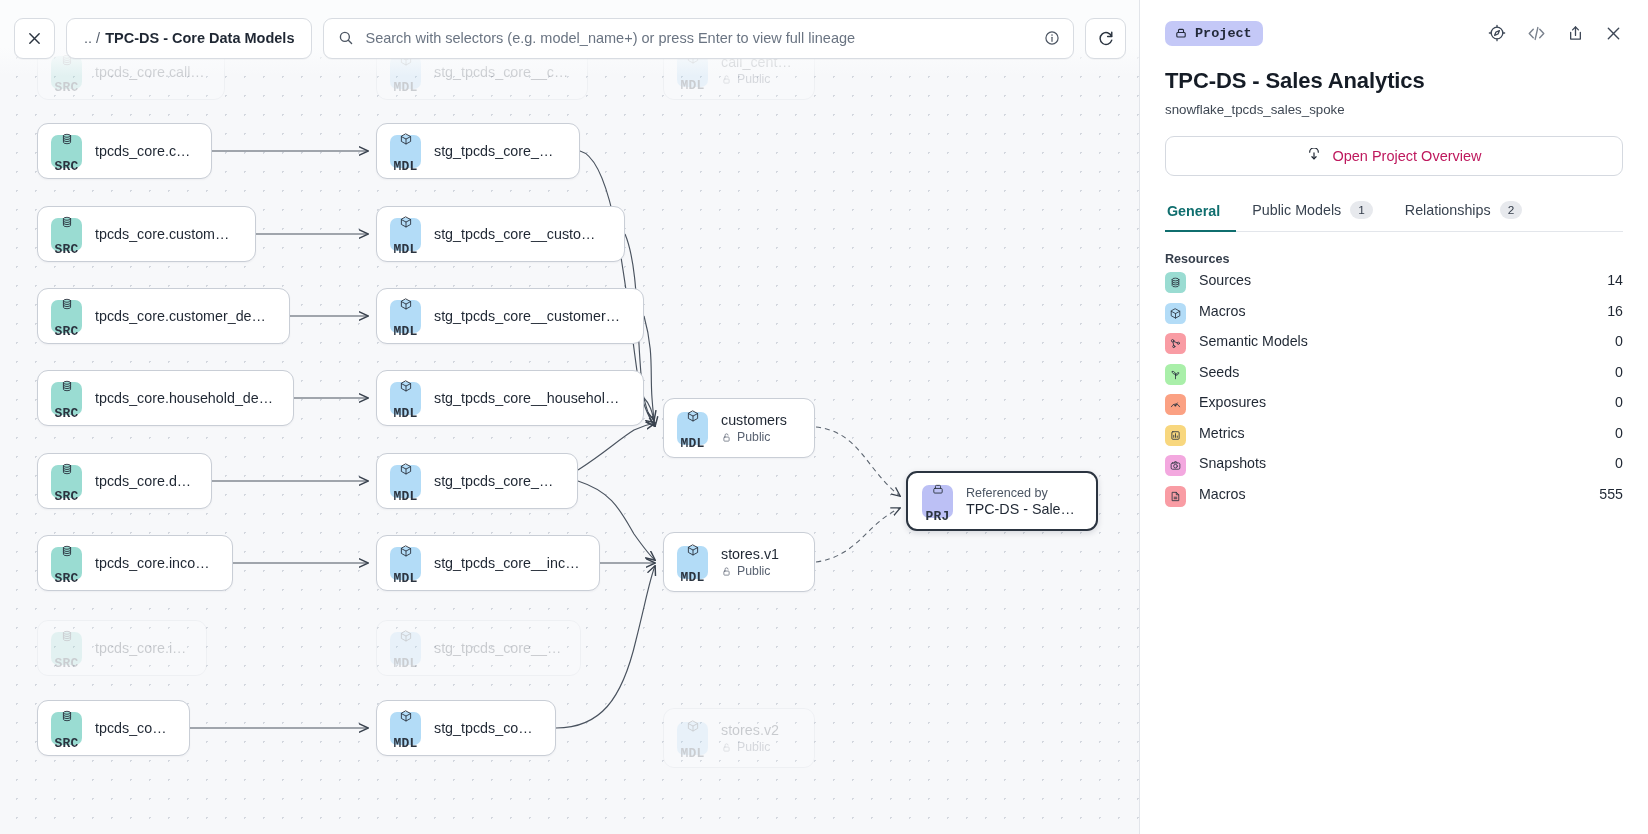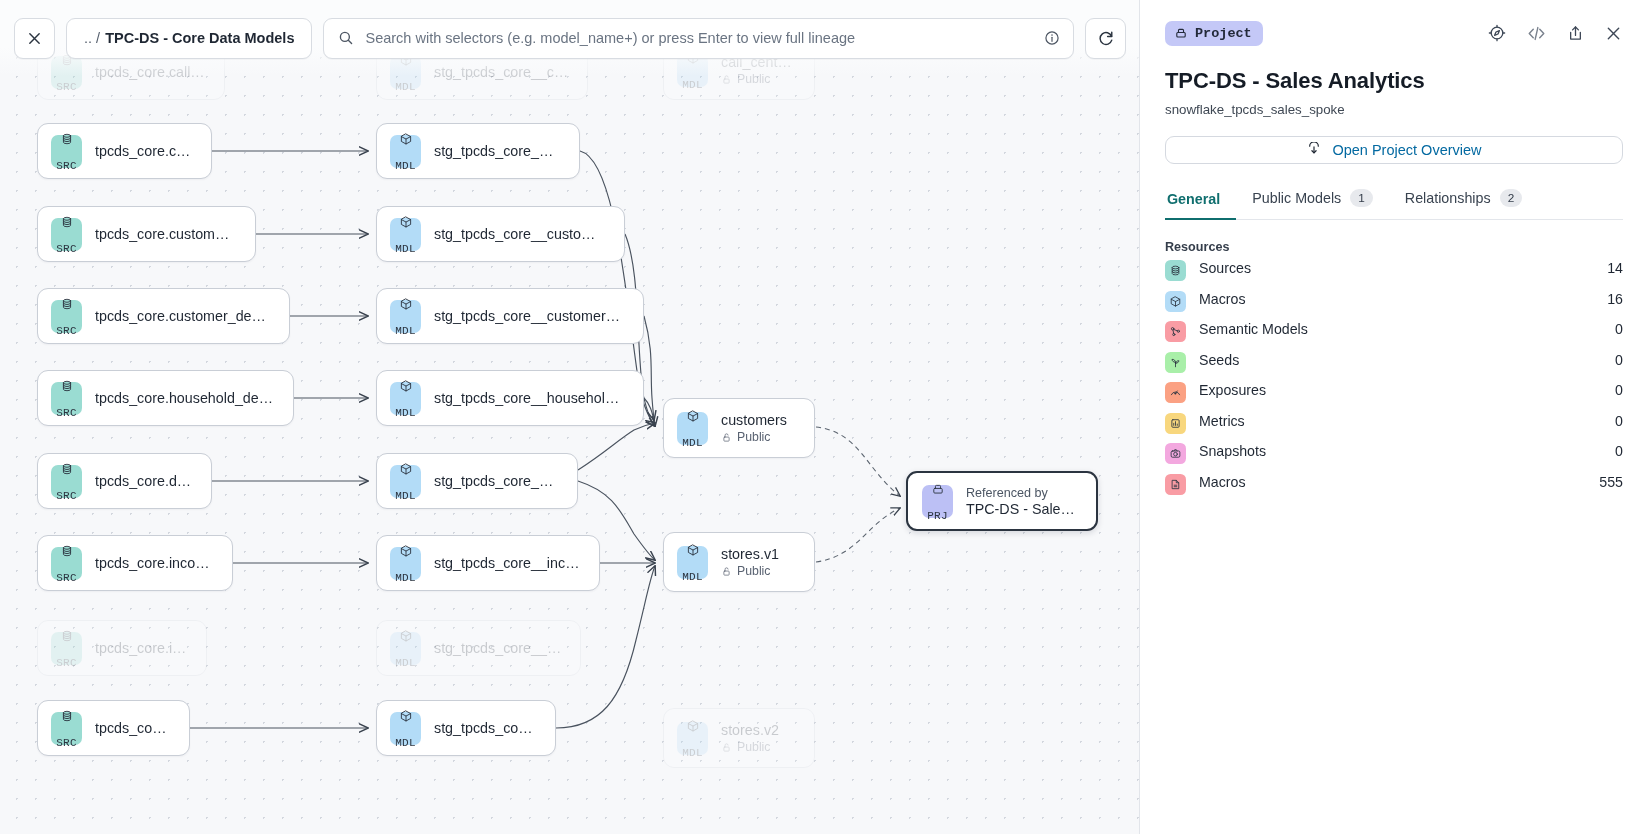--- a/index.html
+++ b/index.html
@@ -81,21 +81,21 @@
   .node.tall { height: 60px; }
   .node .badge {
     flex: 0 0 auto;
     width: 31px; height: 33px; border-radius: 7px;
     display: flex; flex-direction: column; align-items: center; justify-content: center;
     gap: 0px;
   }
   .node .badge .gi { display:block; line-height: 0; }
   .node .badge .bl {
     font-family: "Liberation Mono", monospace;
-    font-size: 11px; font-weight: 400; letter-spacing: .2px;
+    font-size: 13px; font-weight: 700; letter-spacing: .2px;
     color: #2b3440; line-height: 9px; margin-top: 16px;
   }
   .badge-src { background: #9adcd2; }
   .badge-mdl { background: #b3dcf7; }
   .badge-prj { background: #bcc0f5; }
   .node .ntext { display: flex; flex-direction: column; justify-content: center; gap: 2px; min-width: 0; }
   .node .nname {
     font-size: 14.3px; color: #1f2733; white-space: nowrap;
     overflow: hidden; text-overflow: ellipsis;
   }
@@ -135,24 +135,24 @@
     font-family: "Liberation Mono", monospace;
     font-size: 13.5px; font-weight: 700; cursor: pointer;
   }
   .panel-actions { margin-left: auto; display: flex; align-items: center; gap: 19px; }
   .pa-ico { color: #3d4756; cursor: pointer; display: flex; line-height: 0; }
 
   .panel-title { font-size: 22px; font-weight: 700; color: #151c26; margin-top: 12px; letter-spacing: -0.1px; }
   .panel-sub { font-size: 13.3px; color: #3f4854; margin-top: 8px; }
 
   .btn-overview {
-    margin-top: 19px; height: 28px; width: 100%;
+    margin-top: 19px; height: 40px; width: 100%;
     border: 1px solid #d5d9e0; border-radius: 9px; background: #fff;
     display: flex; align-items: center; justify-content: center; gap: 10px;
-    font-size: 14.5px; color: #0369a1; cursor: pointer;
+    font-size: 14.5px; color: #be185d; cursor: pointer;
   }
 
   .tabs { margin-top: 25px; display: flex; align-items: flex-end; gap: 0; border-bottom: 1px solid #e3e6eb; }
   .tab {
     display: flex; align-items: center; gap: 9px;
     padding: 0 16px 11px 16px;
     font-size: 14.3px; color: #394350; cursor: pointer;
     border-bottom: 2.5px solid transparent; margin-bottom: -1px;
     white-space: nowrap;
   }

